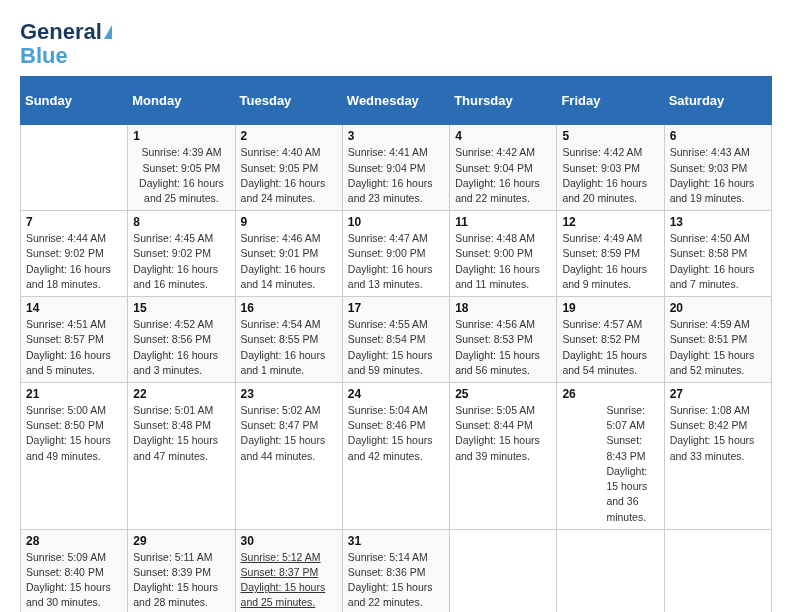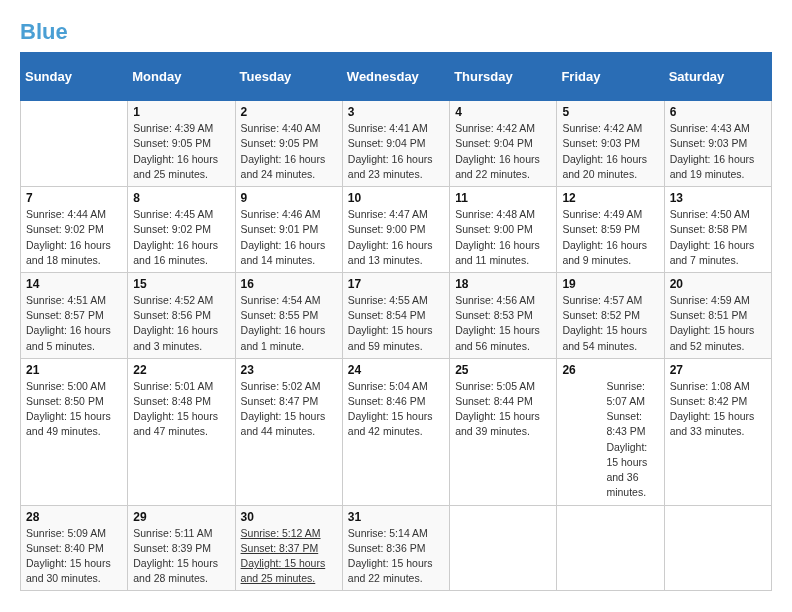--- a/index.html
+++ b/index.html
@@ -88,20 +88,24 @@
     }
     .empty-cell {
       background: #fff !important;
     }
   </style>
 </head>
 <body>
 
 <div class="header">
   <div class="logo">
+    <div style="display:flex;align-items:center;">
+      <span class="logo-text">General</span>
+      <span class="logo-triangle"></span>
+    </div>
     <span class="logo-text" style="color:#4a9fd4;">Blue</span>
   </div>
   <div class="title-block">
     <div class="month-year"></div>
     <div class="location"></div>
   </div>
 </div>
 
 <table>
   <thead>
@@ -113,21 +117,21 @@
         <th>Thursday</th>
         <th>Friday</th>
         <th>Saturday</th>
       </tr>
   </thead>
   <tbody id="calendar-body">
   <tr>
         <td class="empty-cell"></td>
         <td>
           <div class="day-num">1</div>
-          <div class="day-info" style="white-space: pre-line;">Sunrise: 4:39 AM
+          <div class="day-info" style="white-space: pre-line; text-align: center;">Sunrise: 4:39 AM
 Sunset: 9:05 PM
 Daylight: 16 hours
 and 25 minutes.</div>
         </td>
         <td>
           <div class="day-num">2</div>
           <div class="day-info" style="white-space: pre-line;">Sunrise: 4:40 AM
 Sunset: 9:05 PM
 Daylight: 16 hours
 and 24 minutes.</div>

